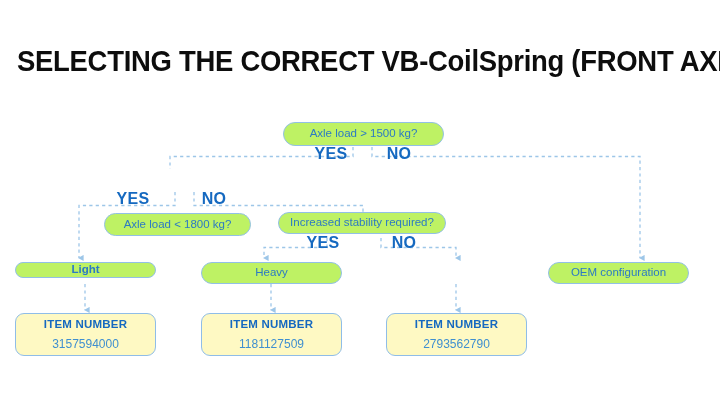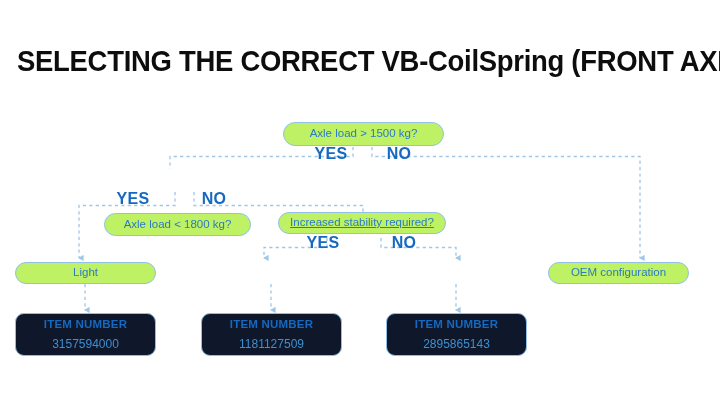--- a/index.html
+++ b/index.html
@@ -60,21 +60,21 @@
     justify-content: center;
     white-space: nowrap;
   }
 
   
   .item-box {
     position: absolute;
     box-sizing: border-box;
     border: 1.4px solid #8fbde8;
     border-radius: 9px;
-    background: #0f172a;
+    background: #fef9c3;
     display: flex;
     flex-direction: column;
     align-items: center;
     justify-content: center;
   }
   .item-box .item-title {
     font-size: 11.5px;
     font-weight: bold;
     color: #1569c0;
     letter-spacing: 0.2px;
@@ -133,35 +133,36 @@
   </svg>
 
   <div class="pill" style="left:283px; top:122px; width:161px; height:24px;">Axle load &gt; 1500 kg?</div>
   <div class="branch-label" style="left:308px; top:146px; width:46px;">YES</div>
   <div class="branch-label" style="left:376px; top:146px; width:46px;">NO</div>
 
   <div class="pill" style="left:104px; top:169px; width:147px; height:23px;margin-top:44px;">Axle load &lt; 1800 kg?</div>
   <div class="branch-label" style="left:110px; top:191px; width:46px;">YES</div>
   <div class="branch-label" style="left:191px; top:191px; width:46px;">NO</div>
 
-  <div class="pill" style="left:278px; top:212px; width:168px; height:22px;text-decoration:underline;">Increased stability required?</div>
+  <div class="pill" style="left:278px; top:212px; width:168px; height:22px;">Increased stability required?</div>
   <div class="branch-label" style="left:300px; top:235px; width:46px;">YES</div>
   <div class="branch-label" style="left:381px; top:235px; width:46px;">NO</div>
 
-  <div class="pill" style="left:15px; top:262px; width:141px; height:22px;">Light</div>
+  <div class="pill" style="left:15px; top:262px; width:141px; height:16px;font-weight:bold;">Light</div>
+  <div class="pill" style="left:201px; top:262px; width:141px; height:22px;">Heavy</div>
   <div class="pill" style="left:548px; top:262px; width:141px; height:22px;">OEM configuration</div>
 
   <div class="item-box" style="left:15px; top:313px; width:141px; height:43px;">
     <div class="item-title">ITEM NUMBER</div>
     <div class="item-value">3157594000</div>
   </div>
 
   <div class="item-box" style="left:201px; top:313px; width:141px; height:43px;">
     <div class="item-title">ITEM NUMBER</div>
     <div class="item-value">1181127509</div>
   </div>
 
   <div class="item-box" style="left:386px; top:313px; width:141px; height:43px;">
     <div class="item-title">ITEM NUMBER</div>
-    <div class="item-value">2895865143</div>
+    <div class="item-value">2793562790</div>
   </div>
 
 </div>
 
 </body></html>

